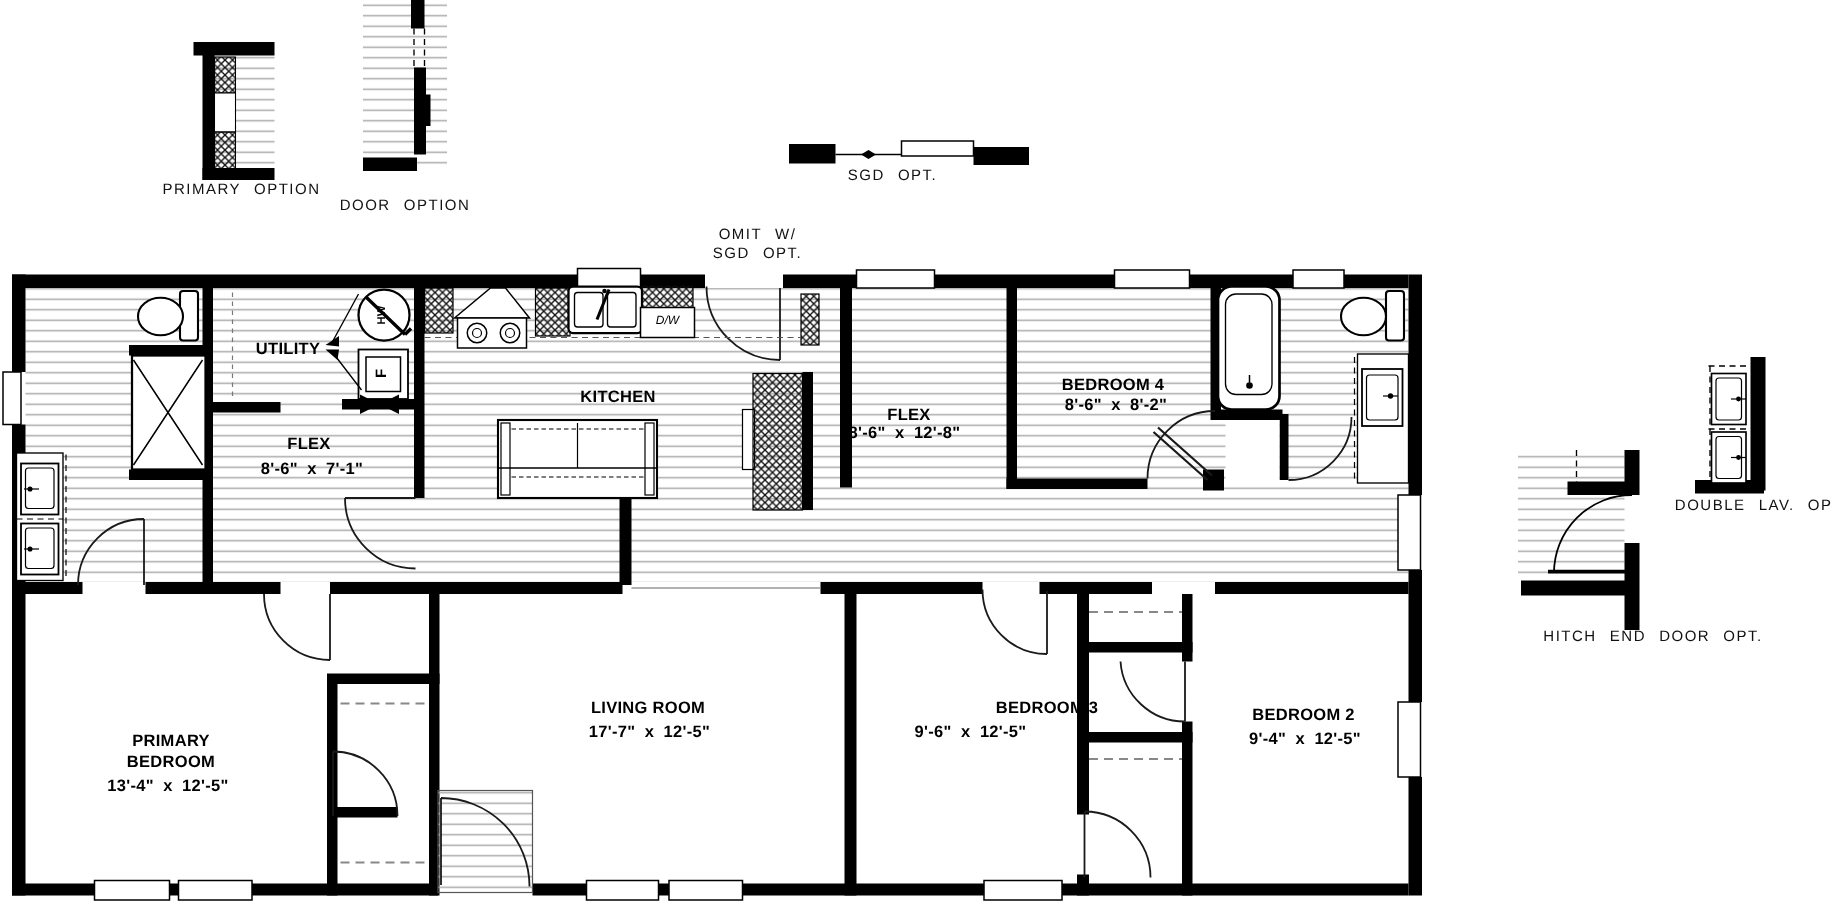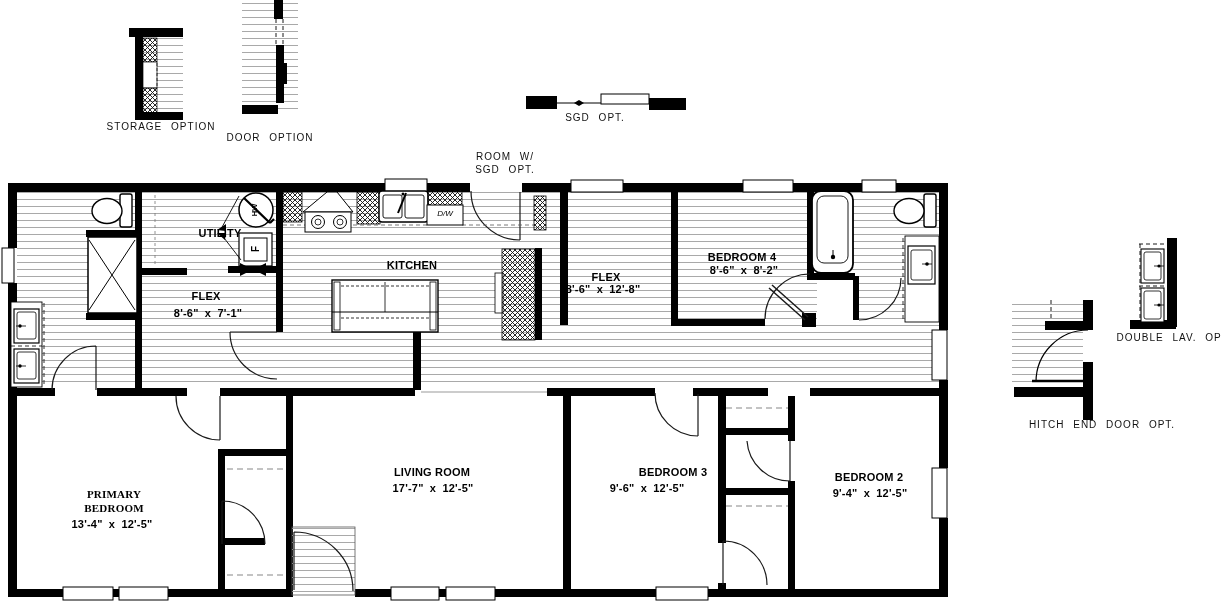--- a/index.html
+++ b/index.html
@@ -254,50 +254,50 @@
     <rect x="1144" y="252" width="17" height="28" rx="2" stroke-width="0.8"></rect>
     <circle cx="1159" cy="266" r="1.6" fill="#000" stroke="none"></circle>
         <path d="M1154 266 H1164" stroke-width="0.8"></path>
     <rect x="1141" y="288" width="23" height="34" stroke-width="1.1"></rect>
     <rect x="1144" y="291" width="17" height="28" rx="2" stroke-width="0.8"></rect>
     <circle cx="1159" cy="305" r="1.6" fill="#000" stroke="none"></circle>
         <path d="M1154 305 H1164" stroke-width="0.8"></path>
   </g>
 </svg>
 
-<div class="lbl" style="left:192px;top:227px;margin-left:28px;">UTILITY</div>
+<div class="lbl" style="left:192px;top:227px;">UTILITY</div>
 
 <div class="lbl" style="left:206px;top:290px;">FLEX</div>
 <div class="lbl dim" style="left:208px;top:307px;">8'-6" x 7'-1"</div>
 
 <div class="lbl" style="left:388px;top:259px;padding-left:48px;">KITCHEN</div>
 
 <div class="lbl" style="left:606px;top:271px;">FLEX</div>
 <div class="lbl dim" style="left:603px;top:283px;">8'-6" x 12'-8"</div>
 
 <div class="lbl" style="left:742px;top:251px;">BEDROOM 4</div>
 <div class="lbl dim" style="left:744px;top:264px;">8'-6" x 8'-2"</div>
 
-<div class="lbl wrap" style="left:114px;top:487px;font-family:Liberation Serif, serif;">PRIMARY BEDROOM</div>
+<div class="lbl wrap" style="left:114px;top:487px;">PRIMARY BEDROOM</div>
 <div class="lbl dim" style="left:112px;top:518px;">13'-4" x 12'-5"</div>
 
 <div class="lbl" style="left:432px;top:466px;">LIVING ROOM</div>
 <div class="lbl dim" style="left:433px;top:482px;">17'-7" x 12'-5"</div>
 
-<div class="lbl" style="left:655px;top:466px;padding-left:36px;">BEDROOM 3</div>
+<div class="lbl" style="left:680px;top:466px;padding-left:36px;">BEDROOM 3</div>
 <div class="lbl dim" style="left:647px;top:482px;">9'-6" x 12'-5"</div>
 
 <div class="lbl" style="left:869px;top:471px;">BEDROOM 2</div>
 <div class="lbl dim" style="left:870px;top:487px;">9'-4" x 12'-5"</div>
 
 <div class="lbl sm" style="left:445px;top:209px;">D/W</div>
 <div class="rot" style="left:254px;top:210px;font-size:7.5px;">HW</div>
 <div class="rot" style="left:255px;top:249px;font-size:10px;">F</div>
 
-<div class="opt" style="left:161px;top:121px;">STORAGE OPTION</div>
+<div class="opt" style="left:161px;top:121px;">PRIMARY OPTION</div>
 <div class="opt" style="left:270px;top:121px;margin-top:11px;">DOOR OPTION</div>
 <div class="opt" style="left:595px;top:112px;">SGD OPT.</div>
-<div class="opt pre" style="left:505px;top:150px;">ROOM W/
+<div class="opt pre" style="left:505px;top:150px;">OMIT W/
 SGD OPT.</div>
 <div class="opt" style="left:1062px;top:419px;margin-left:40px;">HITCH END DOOR OPT.</div>
 <div class="opt" style="left:1174px;top:332px;">DOUBLE LAV. OPT.</div>
 
 </div>
 
 </body></html>

